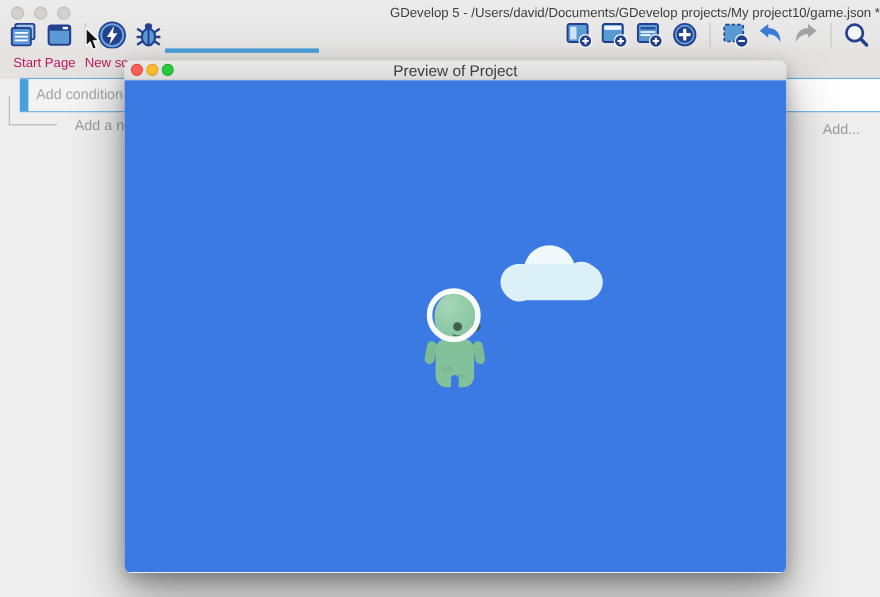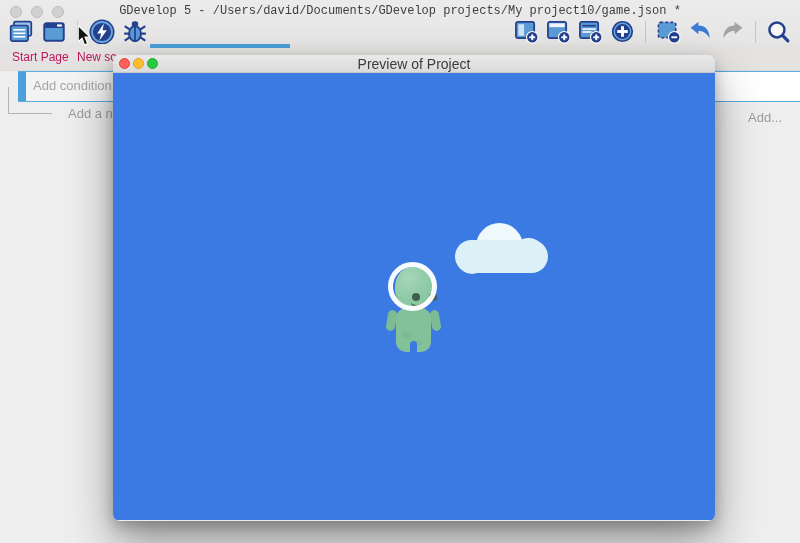--- a/index.html
+++ b/index.html
@@ -4,22 +4,22 @@
 <style>
   * { margin:0; padding:0; box-sizing:border-box; }
   html,body { width:800px; height:543px; overflow:hidden; }
   body { font-family:"Liberation Sans","DejaVu Sans",sans-serif; }
   .screen { position:relative; width:800px; height:543px; background:#efeeee; overflow:hidden; }
 
   
   .chrome { position:absolute; left:0; top:0; right:0; height:71px;
             background:linear-gradient(#eceBeb,#e3e2e1); }
   .titlebar { position:absolute; left:0; top:0; right:0; height:20px; }
-  .title-text { position:absolute; left:0; right:0; top:4px; text-align:center;
-                font-size:12px; color:#3e3e3e;font-family:Liberation Mono, monospace; }
+  .title-text { position:absolute; left:0; right:0; top:4px; text-align:right;
+                font-size:12px; color:#3e3e3e; }
   .lights { position:absolute; left:10px; top:6px; display:flex; gap:9px; }
   .light { width:12px; height:12px; border-radius:50%; }
   .light.inactive { background:#d2d1cf; border:1px solid #bfbebc; }
 
   
   .toolbar { position:absolute; top:18px; left:0; right:0; height:27px;
              display:flex; align-items:center; }
   .tb-left { display:flex; align-items:center; gap:6px; margin-left:7px; }
   .tb-right { display:flex; align-items:center; gap:5px; margin-left:auto; margin-right:8px; }
   .tb-btn { display:flex; align-items:center; justify-content:center; width:27px; height:27px; cursor:default; }

